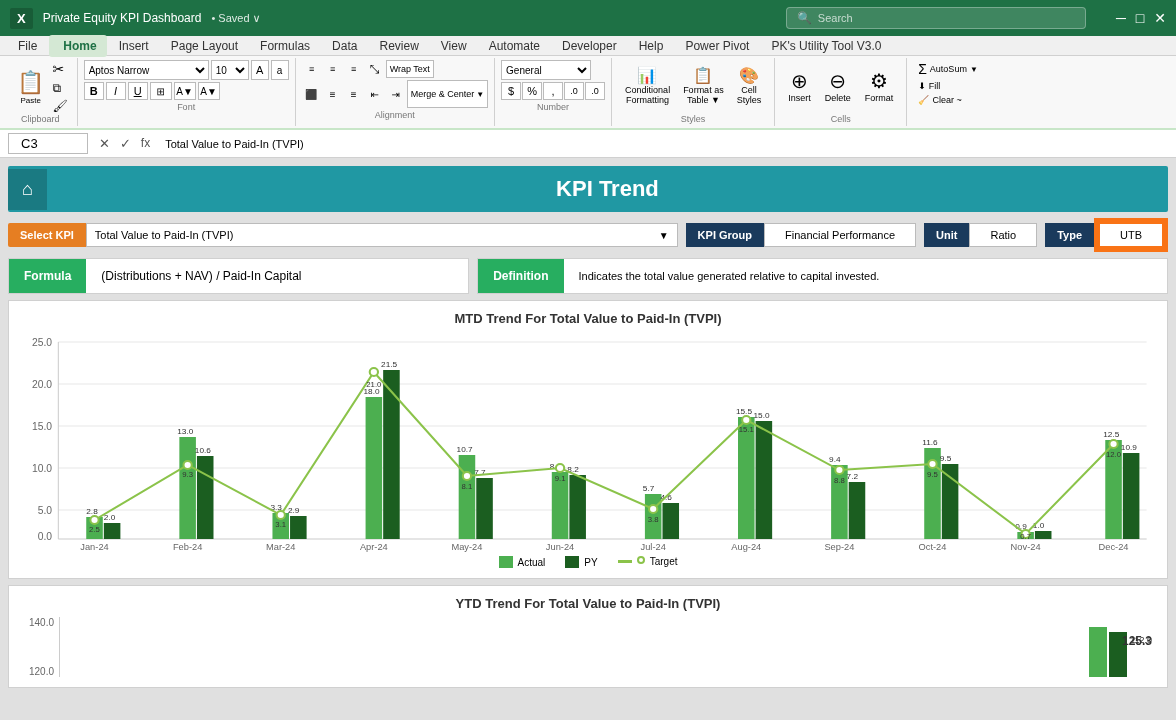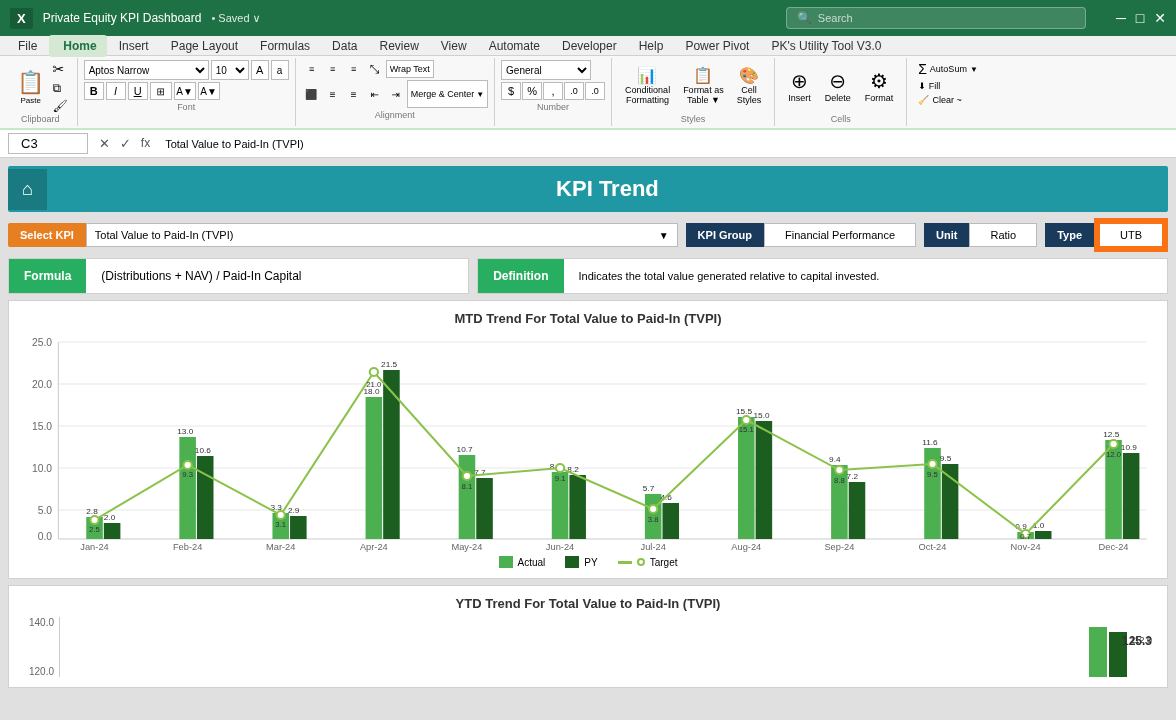--- a/index.html
+++ b/index.html
@@ -366,21 +366,21 @@
 
     <div style="display:flex;justify-content:center;gap:20px;margin-top:4px;font-size:10px;">
       <div style="display:flex;align-items:center;gap:5px;">
         <div style="width:14px;height:12px;background:#4caf50;"></div>
         <span>Actual</span>
       </div>
       <div style="display:flex;align-items:center;gap:5px;">
         <div style="width:14px;height:12px;background:#1b5e20;"></div>
         <span>PY</span>
       </div>
-      <div style="display:flex;align-items:center;gap:5px;">
+      <div style="display:flex;align-items:flex-start;gap:5px;">
         <div style="width:14px;height:3px;background:#8bc34a;margin:4px 0;position:relative;"></div>
         <div style="width:8px;height:8px;border-radius:50%;background:white;border:2px solid #8bc34a;"></div>
         <span>Target</span>
       </div>
     </div>
   </div>
 
   <div style="background:white;border:1px solid #d0d0d0;padding:10px;">
     <div style="text-align:center;font-size:13px;font-weight:bold;margin-bottom:6px;color:#333;">YTD Trend For Total Value to Paid-In (TVPI)</div>
     <div style="display:flex;align-items:flex-start;height:60px;position:relative;">

